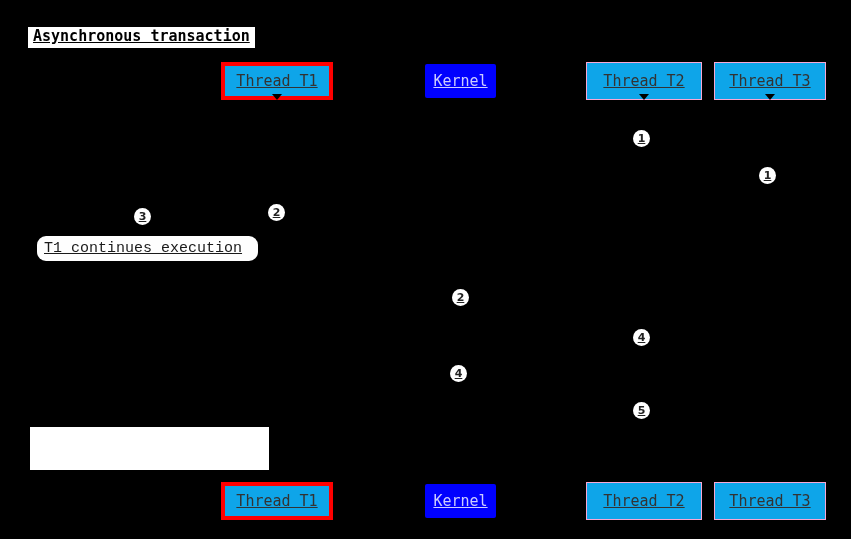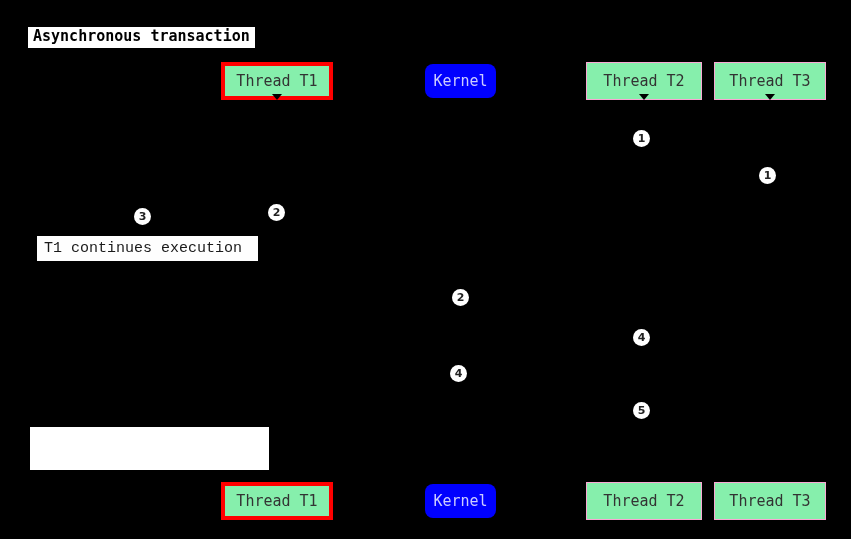--- a/index.html
+++ b/index.html
@@ -3,65 +3,66 @@
 <meta charset="utf-8">
 <style>
   html, body { margin: 0; padding: 0; }
   body {
     width: 851px; height: 539px;
     background: #000000;
     position: relative;
     overflow: hidden;
     font-family: "DejaVu Sans Mono", monospace;
   }
-  .abs { position: absolute; box-sizing: border-box; }
+  .abs { position: absolute; box-sizing: border-box; text-decoration: underline; }
 
   
   .title-box {
     left: 28px; top: 27px; width: 227px; height: 21px;
     background: #ffffff;
     color: #000000;
     font: bold 15px/17px "DejaVu Sans Mono", monospace;
     padding: 1px 5px;
     white-space: nowrap;
   }
 
   
   .pbox {
     display: flex; align-items: center; justify-content: center;
-    background: #86efac;
+    background: #0ea5e9;
     color: #333333;
     font: 15px "DejaVu Sans Mono", monospace;
     white-space: nowrap;
   }
   .pbox.red  { border: 4px solid #ff0000; }
   .pbox.blue { border: 1px solid #f9a8d4; }
   .pbox.kernel {
     background: #0000ff;
     border: none;
     color: #ccccff;
-    border-radius: 8px;
+    border-radius: 2px;
   }
   .t1-top    { left: 221px; top: 62px;  width: 112px; height: 38px; }
   .kernel-top{ left: 425px; top: 64px;  width: 71px;  height: 34px; }
   .t2-top    { left: 586px; top: 62px;  width: 116px; height: 38px; }
   .t3-top    { left: 714px; top: 62px;  width: 112px; height: 38px; }
   .t1-bot    { left: 221px; top: 482px; width: 112px; height: 38px; }
   .kernel-bot{ left: 425px; top: 484px; width: 71px;  height: 34px; }
   .t2-bot    { left: 586px; top: 482px; width: 116px; height: 38px; }
   .t3-bot    { left: 714px; top: 482px; width: 112px; height: 38px; }
 
   
   .note-box {
     left: 37px; top: 236px; width: 221px; height: 25px;
     background: #fefefe;
     color: #1a1a1a;
     font: 15px/17px "Liberation Mono", monospace;
     padding: 4px 0 0 7px;
     white-space: nowrap;
+    border-radius: 9px;
   }
   .empty-note {
     left: 30px; top: 427px; width: 239px; height: 43px;
     background: #ffffff;
   }
 
   
   .marker {
     width: 17px; height: 17px;
     border-radius: 50%;

